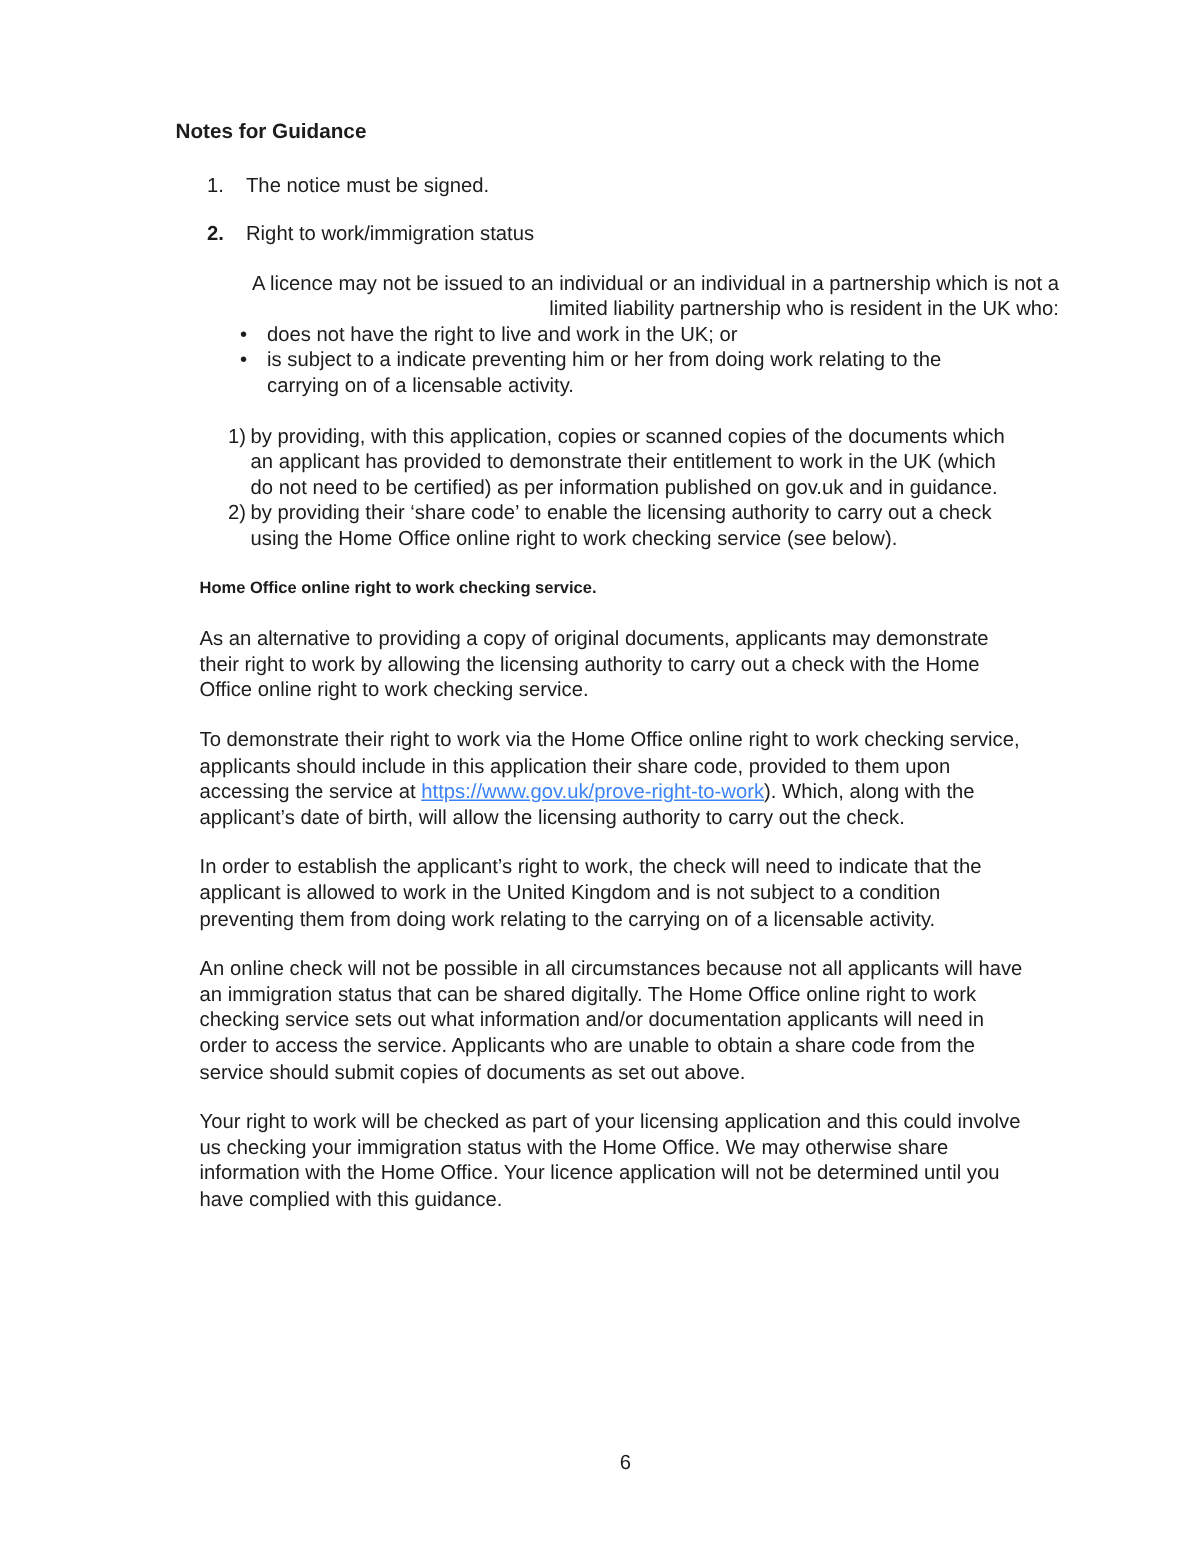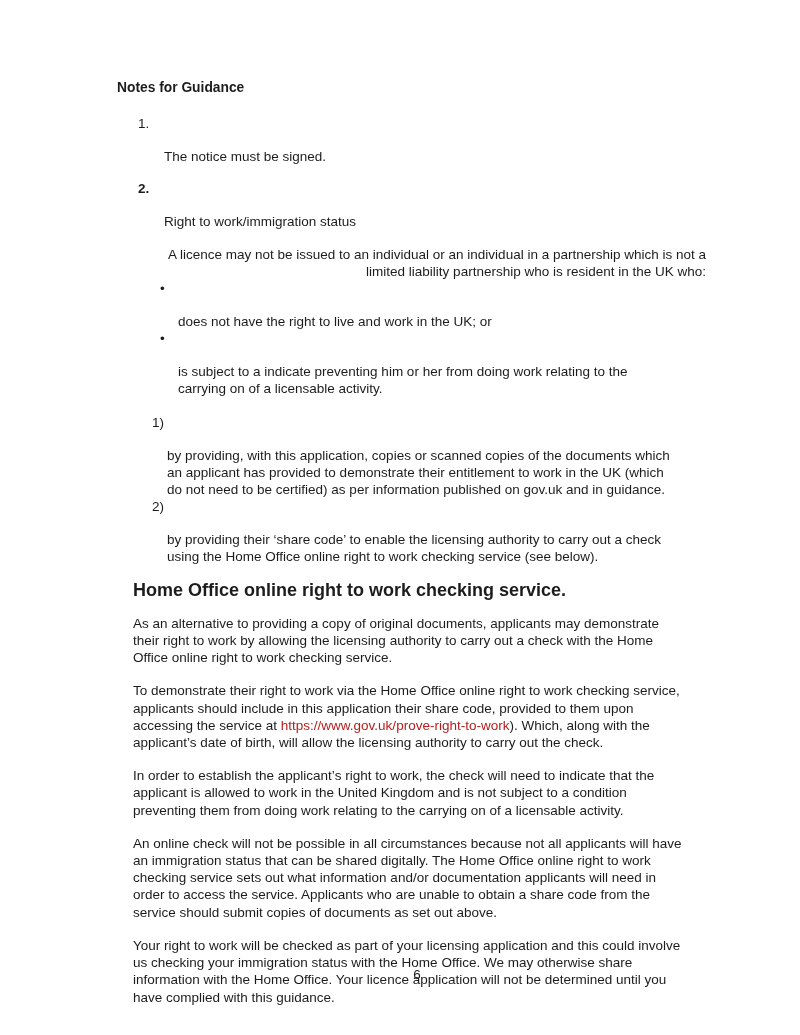--- a/index.html
+++ b/index.html
@@ -55,30 +55,30 @@
   }
   .ways-row {
     display: flex;
   }
   .ways-row .marker {
     flex: 0 0 15px;
   }
   .row-text {
     white-space: pre-line;
     max-width: 560px;
-    margin-top: 33px;
   }
   .sub-heading {
-    font-size: 18px;
+    font-size: 11px;
     font-weight: bold;
     margin: 0 0 16px 16px;
     white-space: pre-line;
   }
   a.doc-link {
-    color: #b91c1c;
+    color: #3b82f6;
+    text-decoration: underline;
     cursor: pointer;
   }
   .page-number {
     position: absolute;
     left: 117px;
     top: 966px;
     width: 600px;
     text-align: center;
   }
 </style>

